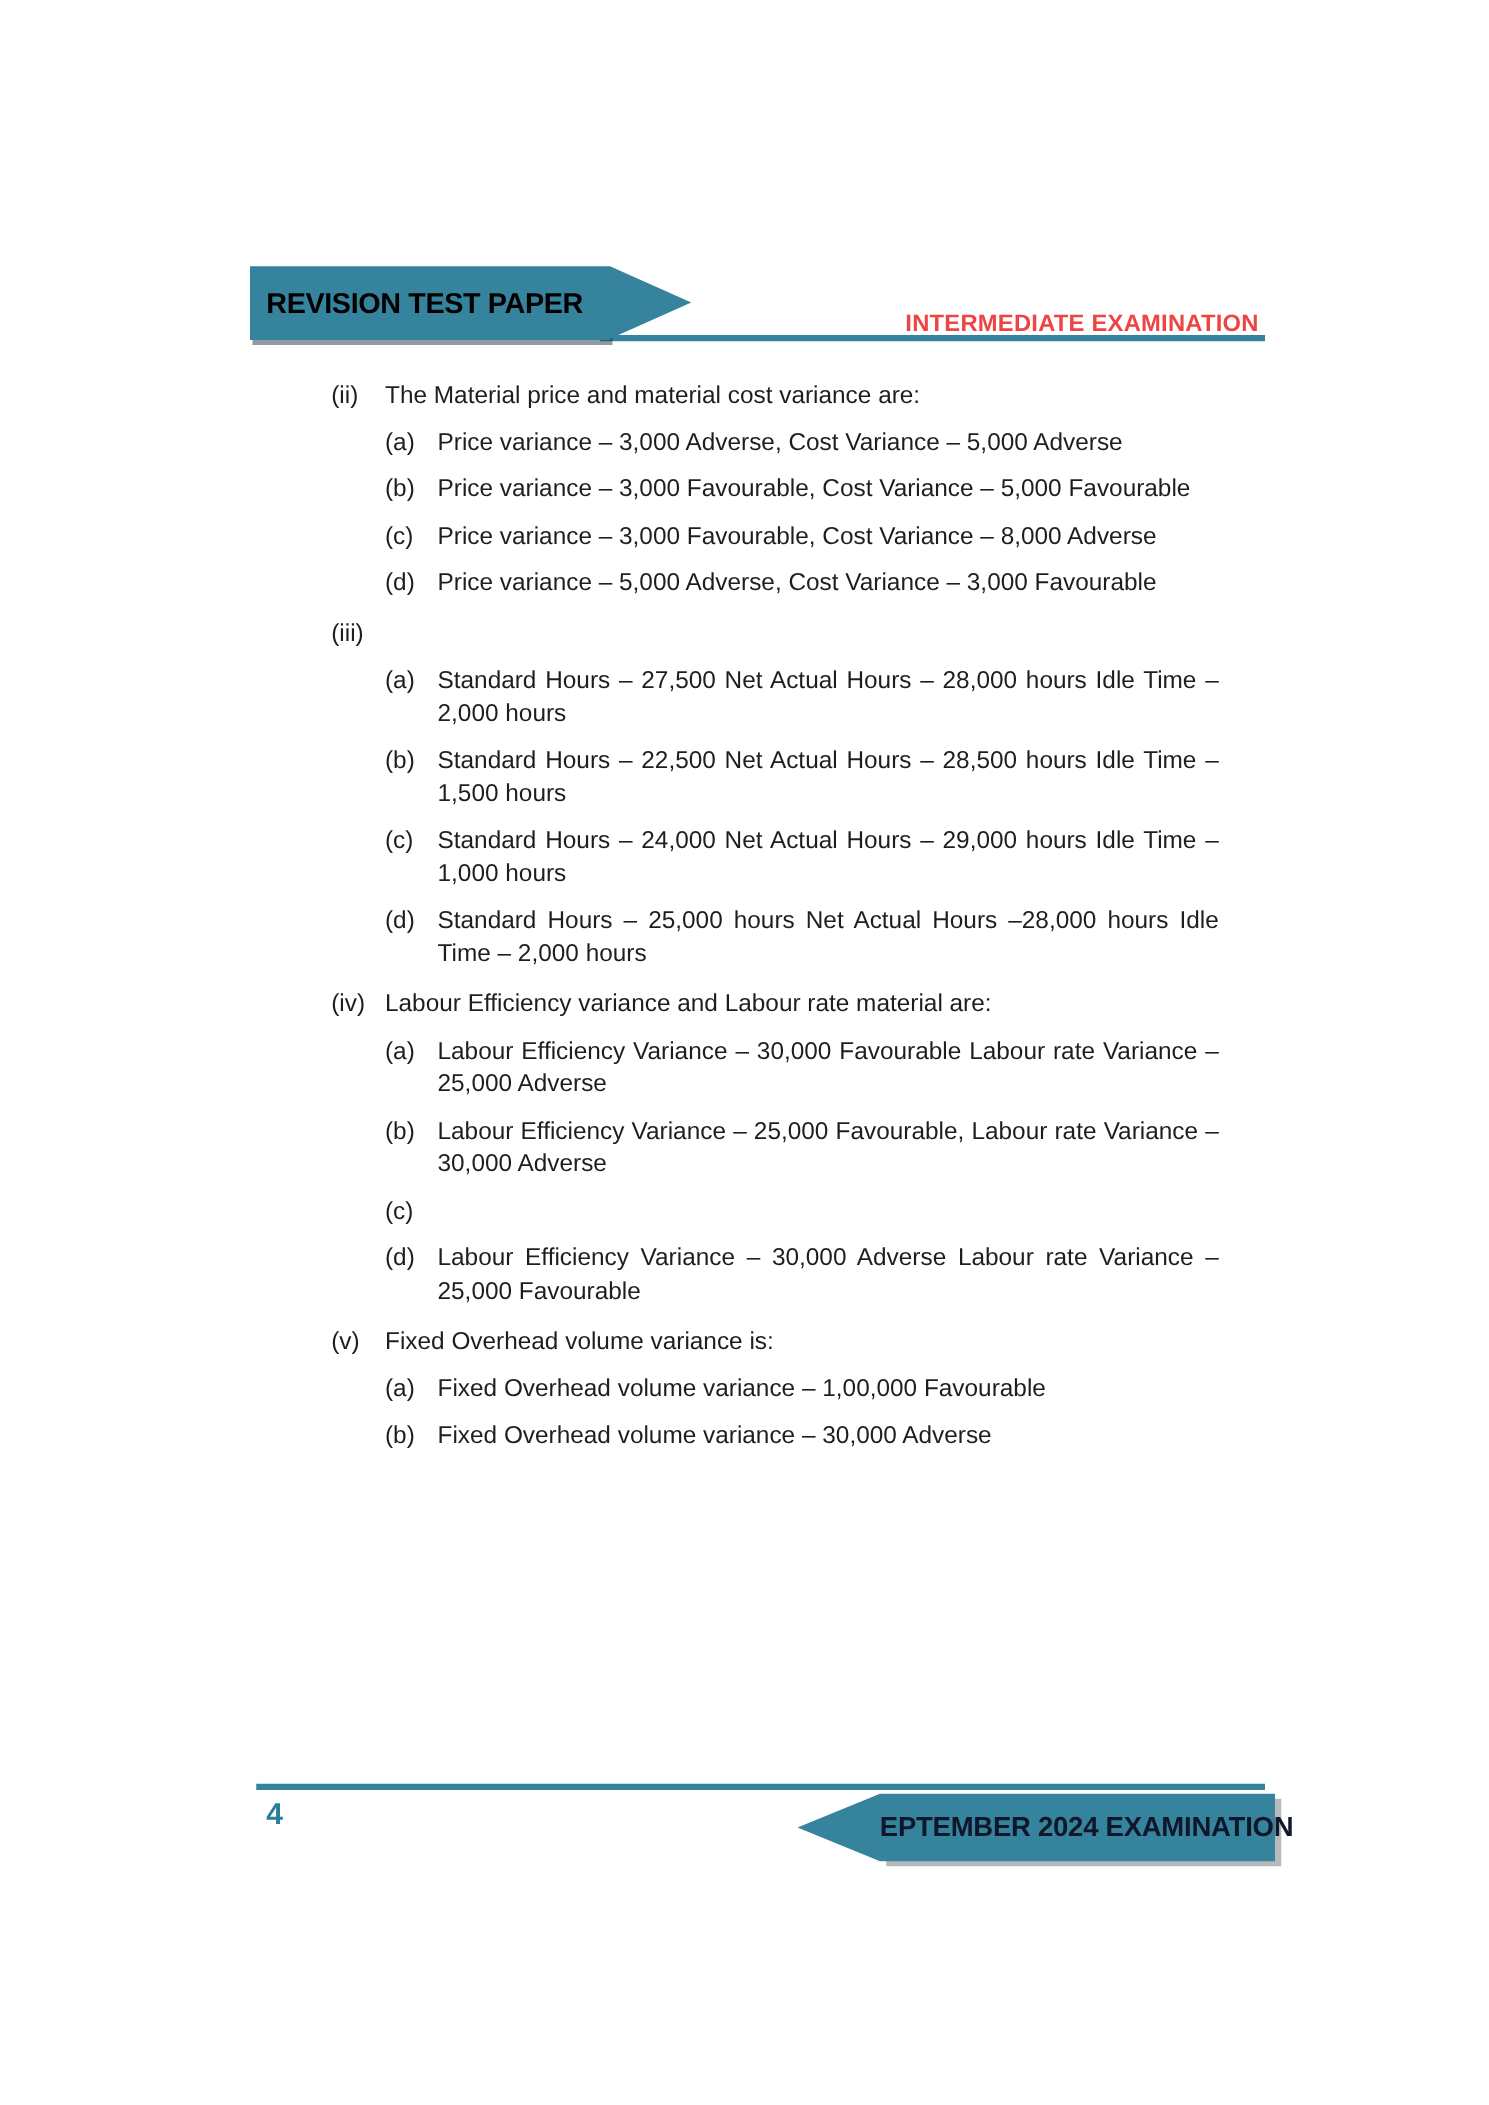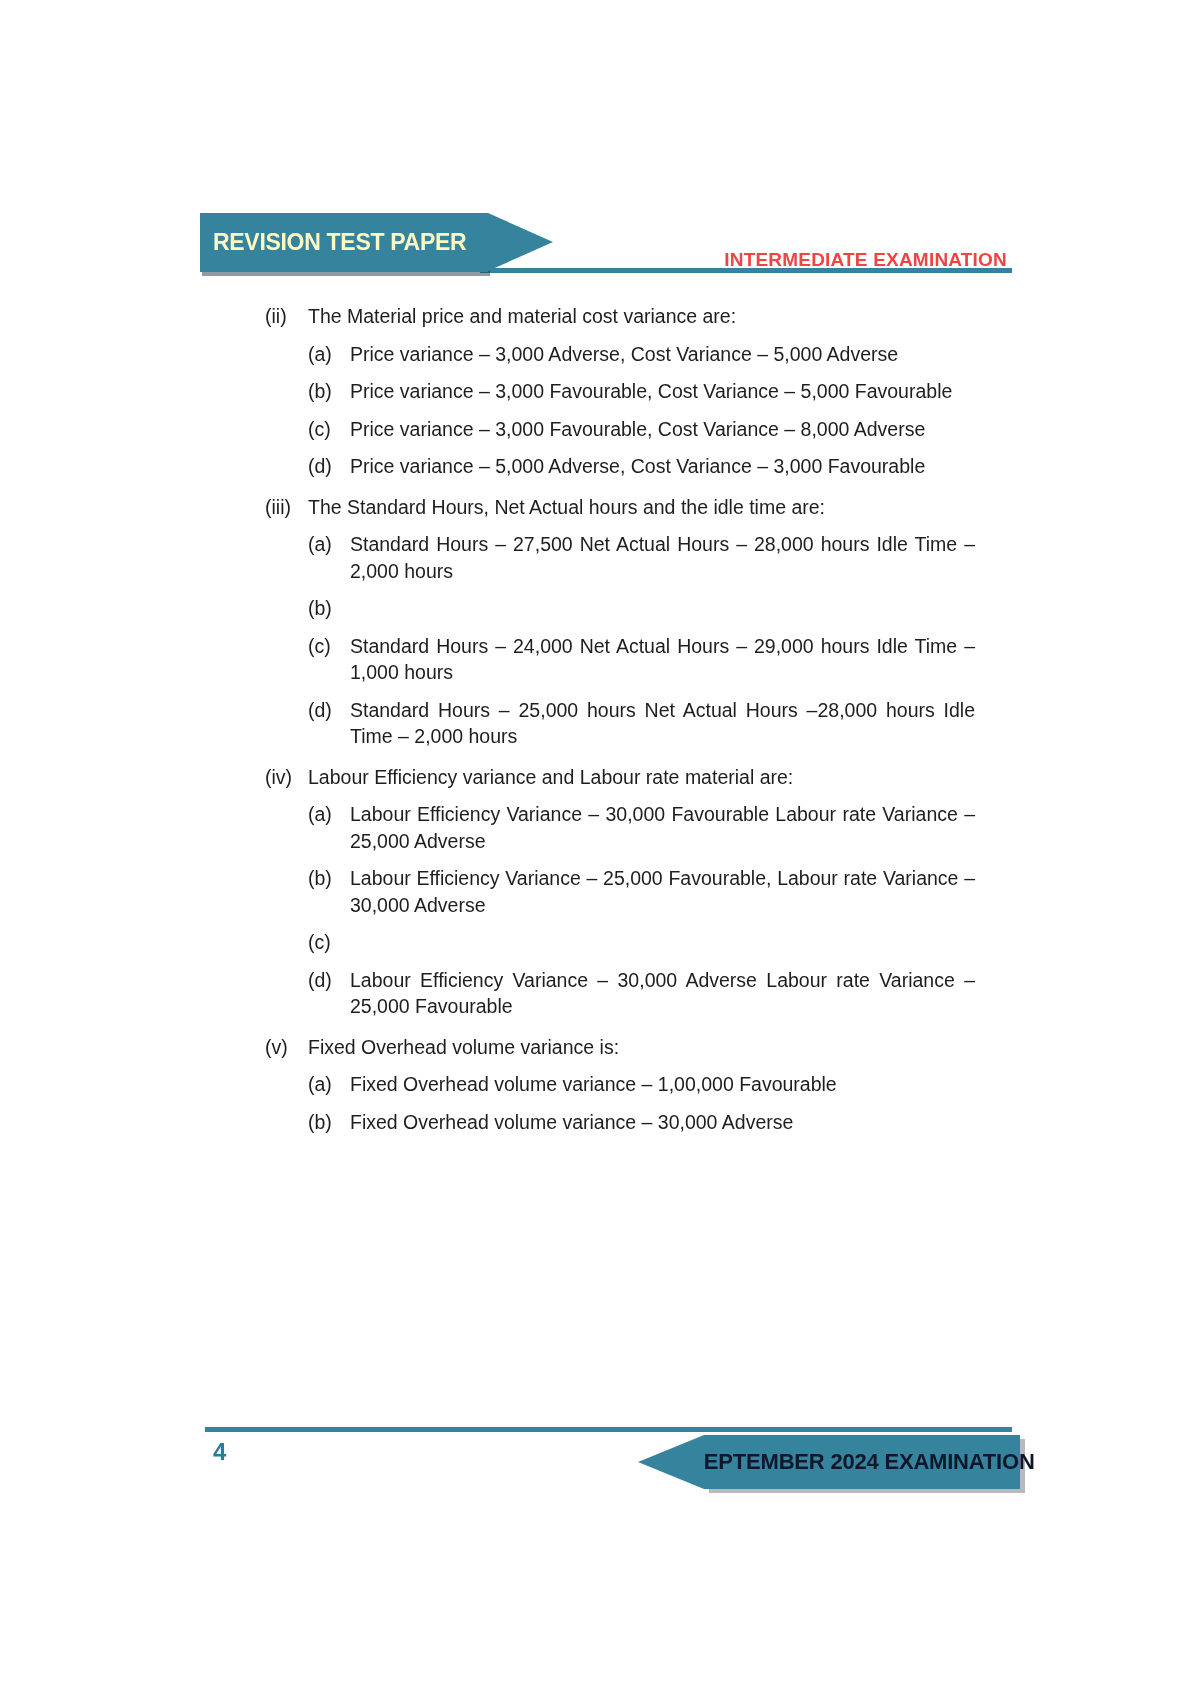--- a/index.html
+++ b/index.html
@@ -27,21 +27,21 @@
     position: absolute;
     left: 200px; top: 213px;
     width: 288px; height: 59px;
     background: #36839e;
     display: flex; align-items: center;
     box-shadow: 2px 4px 0 rgba(32,54,70,0.5);
     z-index: 2;
   }
   .banner-right .banner-label {
     padding-left: 13px;
-    color: #fef9c3;
+    color: #000000;
     font-size: 23px;
     font-weight: bold;
     letter-spacing: -0.3px;
     white-space: nowrap;
   }
   .tip-right {
     position: absolute;
     left: 100%; top: 0;
     width: 0; height: 0;
     border-top: 29.5px solid transparent;
@@ -155,28 +155,28 @@
       </div>
       <div class="option">
         <span class="opt-letter">(d)</span>
         <span class="opt-text">Price variance – 5,000 Adverse, Cost Variance – 3,000 Favourable</span>
       </div>
     </section>
 
     <section class="question">
       <div class="q-row">
         <span class="q-num">(iii)</span>
-        <span class="q-text">The Standard Hours, Net Actual hours and the idle time are:</span>
       </div>
       <div class="option">
         <span class="opt-letter">(a)</span>
         <span class="opt-text">Standard Hours – 27,500 Net Actual Hours – 28,000 hours Idle Time – 2,000 hours</span>
       </div>
       <div class="option">
         <span class="opt-letter">(b)</span>
+        <span class="opt-text">Standard Hours – 22,500 Net Actual Hours – 28,500 hours Idle Time – 1,500 hours</span>
       </div>
       <div class="option">
         <span class="opt-letter">(c)</span>
         <span class="opt-text">Standard Hours – 24,000 Net Actual Hours – 29,000 hours Idle Time – 1,000 hours</span>
       </div>
       <div class="option">
         <span class="opt-letter">(d)</span>
         <span class="opt-text">Standard Hours – 25,000 hours Net Actual Hours –28,000 hours Idle Time – 2,000 hours</span>
       </div>
     </section>

